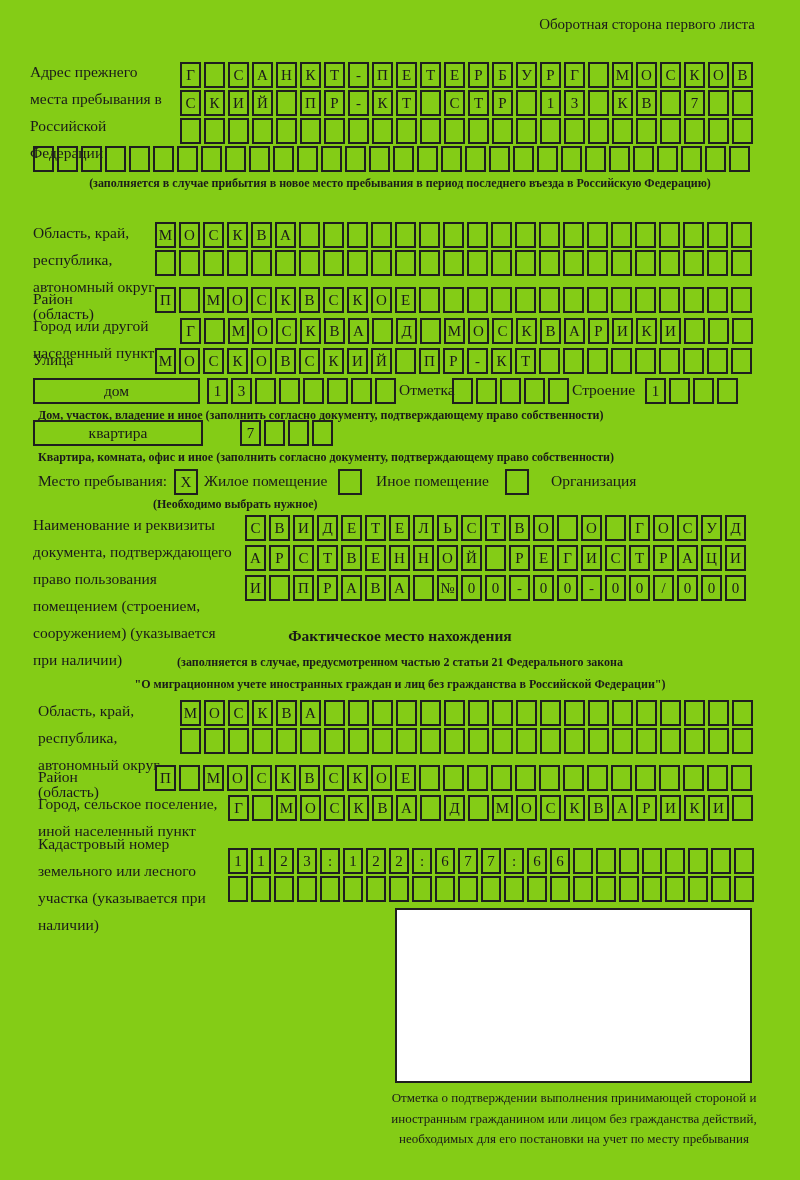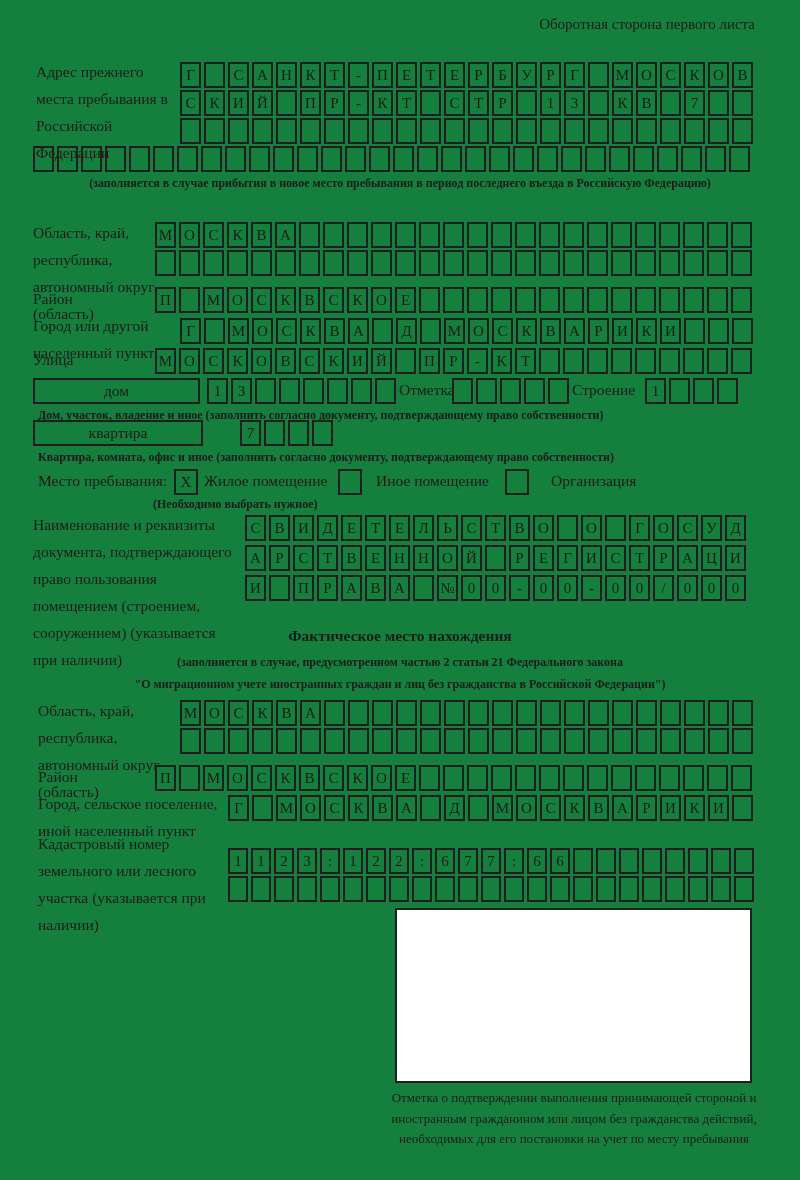--- a/index.html
+++ b/index.html
@@ -2,21 +2,21 @@
 <html><head>
 <meta charset="utf-8">
 <style>
   * { margin:0; padding:0; box-sizing:border-box; }
   html,body { background:#fff; }
   body {
     width:800px; height:1180px;
     font-family:"Liberation Serif","DejaVu Serif",serif;
     color:#1a1a1a;
   }
-  .page { position:relative; width:800px; height:1180px; background:#15803d; overflow:hidden; }
+  .page { position:relative; width:800px; height:1180px; background:#84cc16; overflow:hidden; }
   .abs { position:absolute; }
   .corner { font-size:15px; text-align:right; }
   .flabel { font-size:15.5px; line-height:27px; }
   .cellrow { display:flex; gap:3px; }
   .cell {
     flex:none; width:var(--cw,21px); height:26px;
     border:2px solid #1f1f1f;
     display:flex; align-items:center; justify-content:center;
     font-size:15px; line-height:1;
   }
@@ -38,21 +38,21 @@
   .stampbox { border:2px solid #1f1f1f; background:#fff; }
   .stampcap { font-size:13px; line-height:20.5px; text-align:center; }
 </style>
 </head>
 <body>
 
 <div class="page">
 
   <div class="abs corner" style="top:16px; right:45px; width:400px;">Оборотная сторона первого листа</div>
 
-  <div class="abs flabel" style="left:36px; top:58px; width:145px;">Адрес прежнего места пребывания в Российской Федерации</div>
+  <div class="abs flabel" style="left:30px; top:58px; width:145px;">Адрес прежнего места пребывания в Российской Федерации</div>
   <div class="abs cellrow" style="left:180px; top:62px;">
       <span class="cell">Г</span>
       <span class="cell"></span>
       <span class="cell">С</span>
       <span class="cell">А</span>
       <span class="cell">Н</span>
       <span class="cell">К</span>
       <span class="cell">Т</span>
       <span class="cell">-</span>
       <span class="cell">П</span>

